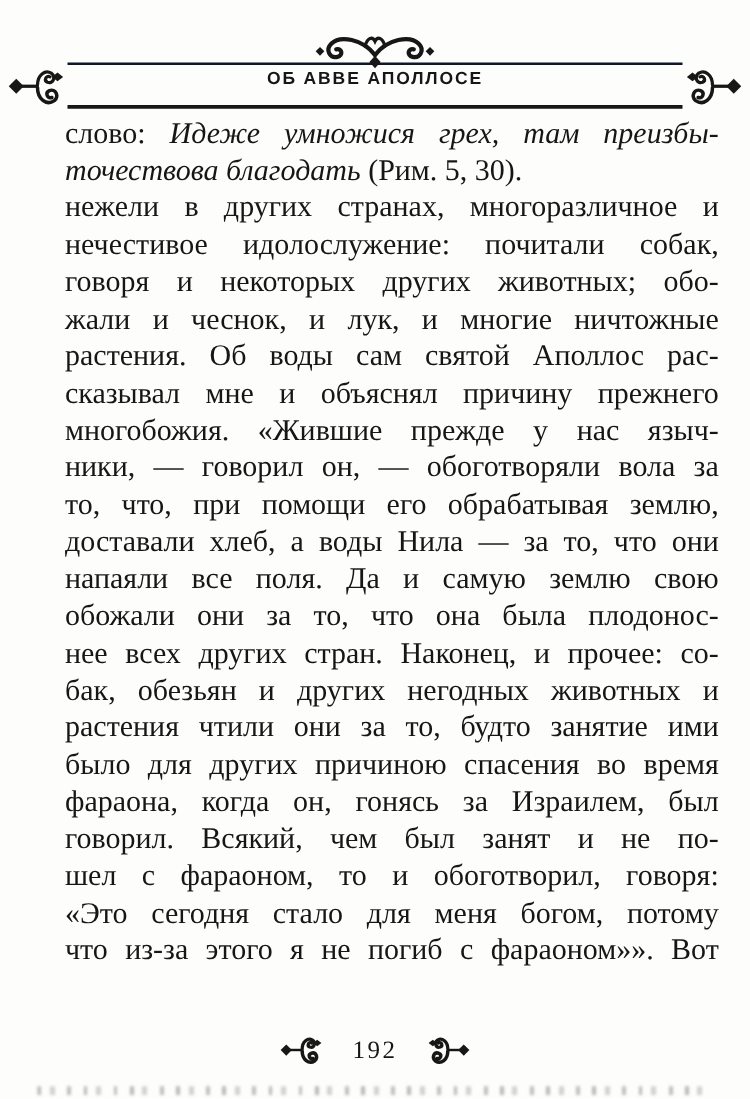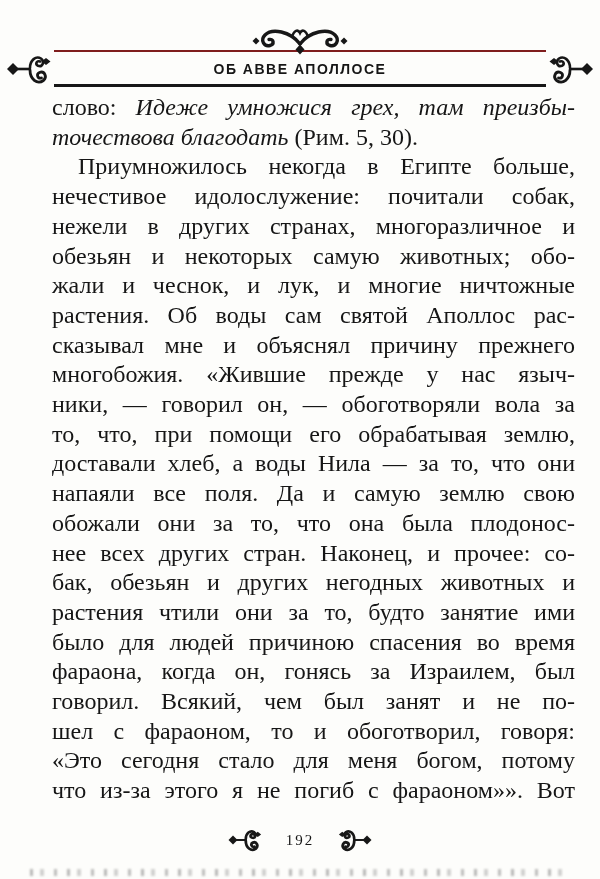--- a/index.html
+++ b/index.html
@@ -9,25 +9,24 @@
     height: 879px;
     background: #fdfdfb;
     overflow: hidden;
     font-family: "Liberation Serif", "DejaVu Serif", serif;
     color: #161616;
   }
 
   
   .header { position: absolute; top: 50px; left: 54px; right: 54px; }
   .band {
-    border-top: 2px solid #7f1d1d;
+    border-top: 2px solid #0f172a;
     border-bottom: 3px solid #171717;
     height: 32px;
     display: flex;
-    align-items: center;
     justify-content: center;
   }
   .band-title {
     font-family: "Liberation Sans", sans-serif;
     font-weight: bold;
     font-size: 14px;
     letter-spacing: 1.5px;
     color: #161616;
     padding-top: 2px;
   }
@@ -60,21 +59,21 @@
   .footer {
     position: absolute;
     top: 820px;
     left: 0; right: 0;
     height: 40px;
     display: flex;
     align-items: center;
     justify-content: center;
     gap: 22px;
   }
-  .page-number { font-size: 15px; letter-spacing: 2px; color: #161616; }
+  .page-number { font-size: 20px; letter-spacing: 2px; color: #161616; }
   .foot-fleuron { width: 38px; height: 30px; }
   .foot-fleuron.mirror { transform: scaleX(-1); }
 
   
   .next-row-hint {
     position: absolute;
     top: 869px;
     left: 30px; right: 30px;
     height: 7px;
     background: repeating-linear-gradient(90deg,
@@ -120,37 +119,36 @@
     </svg>
 
     <div class="band">
       <span class="band-title">ОБ АВВЕ АПОЛЛОСЕ</span>
     </div>
   </div>
 
   <div class="body-text">
       <div class="line"><span>слово: </span><span class="it">Идеже умножися грех, там преизбы-</span></div>
       <div class="line para-end"><span class="it">точествова благодать</span><span> (Рим. 5, 30).</span></div>
-      <div class="line indent"><span>Приумножилось некогда в Египте больше,</span></div>
+      <div class="line"><span>нежели в других странах, многоразличное и</span></div>
       <div class="line"><span>нечестивое идолослужение: почитали собак,</span></div>
-      <div class="line"><span>нежели в других странах, многоразличное и</span></div>
-      <div class="line"><span>обезьян и некоторых самую животных; обо-</span></div>
+      <div class="line"><span>говоря и некоторых других животных; обо-</span></div>
       <div class="line"><span>жали и чеснок, и лук, и многие ничтожные</span></div>
       <div class="line"><span>растения. Об воды сам святой Аполлос рас-</span></div>
       <div class="line"><span>сказывал мне и объяснял причину прежнего</span></div>
       <div class="line"><span>многобожия. «Жившие прежде у нас языч-</span></div>
       <div class="line"><span>ники, — говорил он, — обоготворяли вола за</span></div>
       <div class="line"><span>то, что, при помощи его обрабатывая землю,</span></div>
       <div class="line"><span>доставали хлеб, а воды Нила — за то, что они</span></div>
       <div class="line"><span>напаяли все поля. Да и самую землю свою</span></div>
       <div class="line"><span>обожали они за то, что она была плодонос-</span></div>
       <div class="line"><span>нее всех других стран. Наконец, и прочее: со-</span></div>
       <div class="line"><span>бак, обезьян и других негодных животных и</span></div>
       <div class="line"><span>растения чтили они за то, будто занятие ими</span></div>
-      <div class="line"><span>было для людей причиною спасения во время</span></div>
+      <div class="line"><span>было для других причиною спасения во время</span></div>
       <div class="line"><span>фараона, когда он, гонясь за Израилем, был</span></div>
       <div class="line"><span>говорил. Всякий, чем был занят и не по-</span></div>
       <div class="line"><span>шел с фараоном, то и обоготворил, говоря:</span></div>
       <div class="line"><span>«Это сегодня стало для меня богом, потому</span></div>
       <div class="line"><span>что из-за этого я не погиб с фараоном»». Вот</span></div>
     </div>
 
   <div class="footer">
     <svg class="foot-fleuron" viewBox="0 0 46 40" fill="none" stroke="#171717" stroke-linecap="round">
       <polygon points="1,20 7,14 13,20 7,26" fill="#171717" stroke="none"></polygon>

